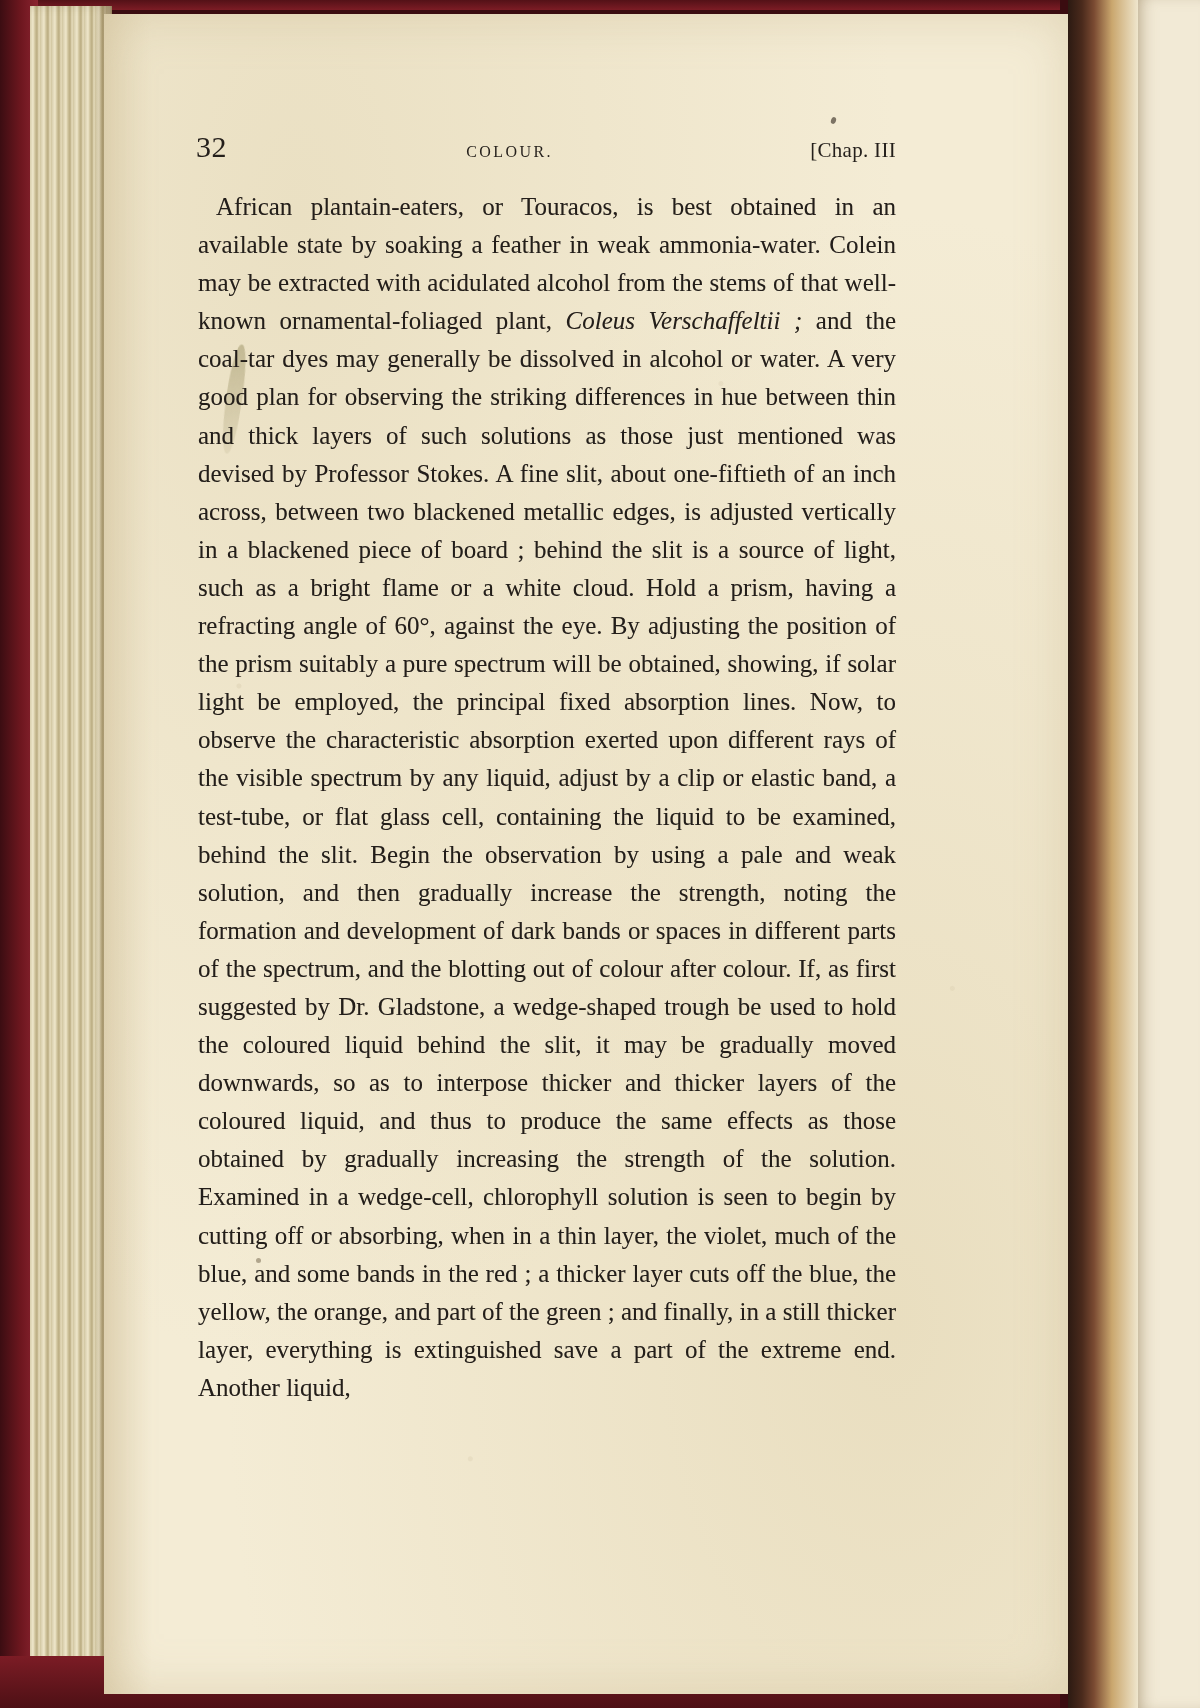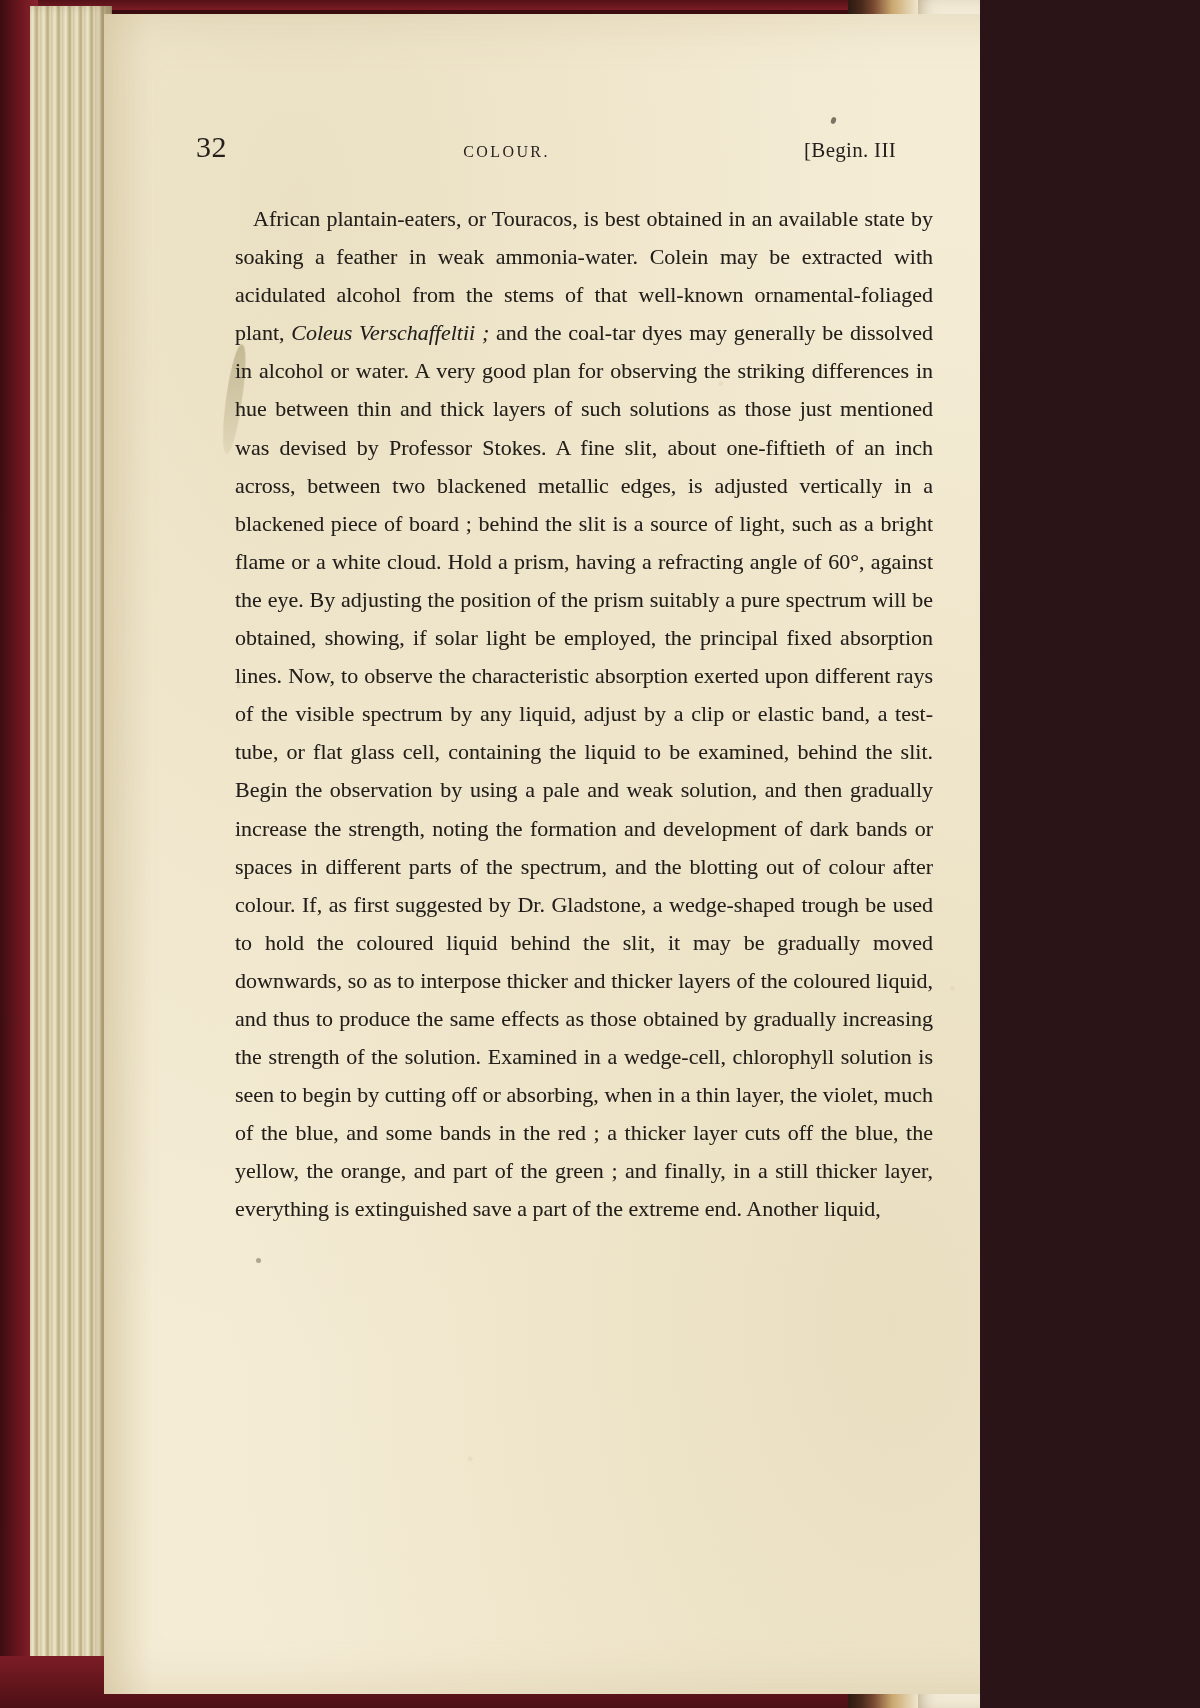--- a/index.html
+++ b/index.html
@@ -10,21 +10,21 @@
   body {
     width: 1200px;
     height: 1708px;
     overflow: hidden;
     font-family: "Liberation Serif", serif;
   }
 
   
   .scan {
     position: relative;
-    width: 980px;
+    width: 1200px;
     height: 1708px;
     background: #7b1a22;
     background-image:
       linear-gradient(90deg,
         #5d1218 0px, #7d1c24 10px, #8d2530 24px, #6d151c 40px,
         #4a0f14 54px, #3a0c10 62px);
     overflow: hidden;
   }
 
   
@@ -160,28 +160,27 @@
   }
   .chapter-ref {
     font-size: 21px;
     letter-spacing: 0.3px;
   }
 
   
   .body-text {
     position: absolute;
     left: 198px;
-    top: 200px;
+    top: 188px;
     width: 698px;
-    font-size: 22px;
+    font-size: 25px;
     line-height: 38.1px;
     color: #231e1a;
     text-align: justify;
     text-justify: inter-word;
-    margin-left: 37px;
     -webkit-font-smoothing: antialiased;
   }
   .body-text p {
     margin: 0;
     text-indent: 18px;
   }
   .body-text i {
     font-style: italic;
   }
 
@@ -206,20 +205,20 @@
   <div class="page">
     <div class="page-noise"></div>
     <div class="margin-mark"></div>
     <div class="speck-1"></div>
     <div class="speck-2"></div>
   </div>
 
   <div class="page-header">
     <span class="folio">32</span>
     <span class="running-head">COLOUR.</span>
-    <span class="chapter-ref">[Begin. III</span>
+    <span class="chapter-ref">[Chap. III</span>
   </div>
 
   <div class="body-text">
     <p><span>African plantain-eaters, or Touracos, is best obtained in an available state by soaking a feather in weak ammonia-water.   Colein may be extracted with acidulated alcohol from the stems of that well-known ornamental-foliaged plant, </span><i>Coleus Verschaffeltii ;</i><span> and the coal-tar dyes may generally be dissolved in alcohol or water.   A very good plan for observing the striking differences in hue between thin and thick layers of such solutions as those just mentioned was devised by Professor Stokes.   A fine slit, about one-fiftieth of an inch across, between two blackened metallic edges, is adjusted vertically in a blackened piece of board ; behind the slit is a source of light, such as a bright flame or a white cloud.   Hold a prism, having a refracting angle of 60°, against the eye. By adjusting the position of the prism suitably a pure spectrum will be obtained, showing, if solar light be employed, the principal fixed absorption lines.   Now, to observe the characteristic absorption exerted upon different rays of the visible spectrum by any liquid, adjust by a clip or elastic band, a test-tube, or flat glass cell, containing the liquid to be examined, behind the slit.   Begin the observation by using a pale and weak solution, and then gradually increase the strength, noting the formation and development of dark bands or spaces in different parts of the spectrum, and the blotting out of colour after colour.   If, as first suggested by Dr. Gladstone, a wedge-shaped trough be used to hold the coloured liquid behind the slit, it may be gradually moved downwards, so as to interpose thicker and thicker layers of the coloured liquid, and thus to produce the same effects as those obtained by gradually increasing the strength of the solution.   Examined in a wedge-cell, chlorophyll solution is seen to begin by cutting off or absorbing, when in a thin layer, the violet, much of the blue, and some bands in the red ; a thicker layer cuts off the blue, the yellow, the orange, and part of the green ; and finally, in a still thicker layer, everything is extinguished save a part of the extreme end.   Another liquid,</span></p>
   </div>
 
 </div>
 
 </body></html>

